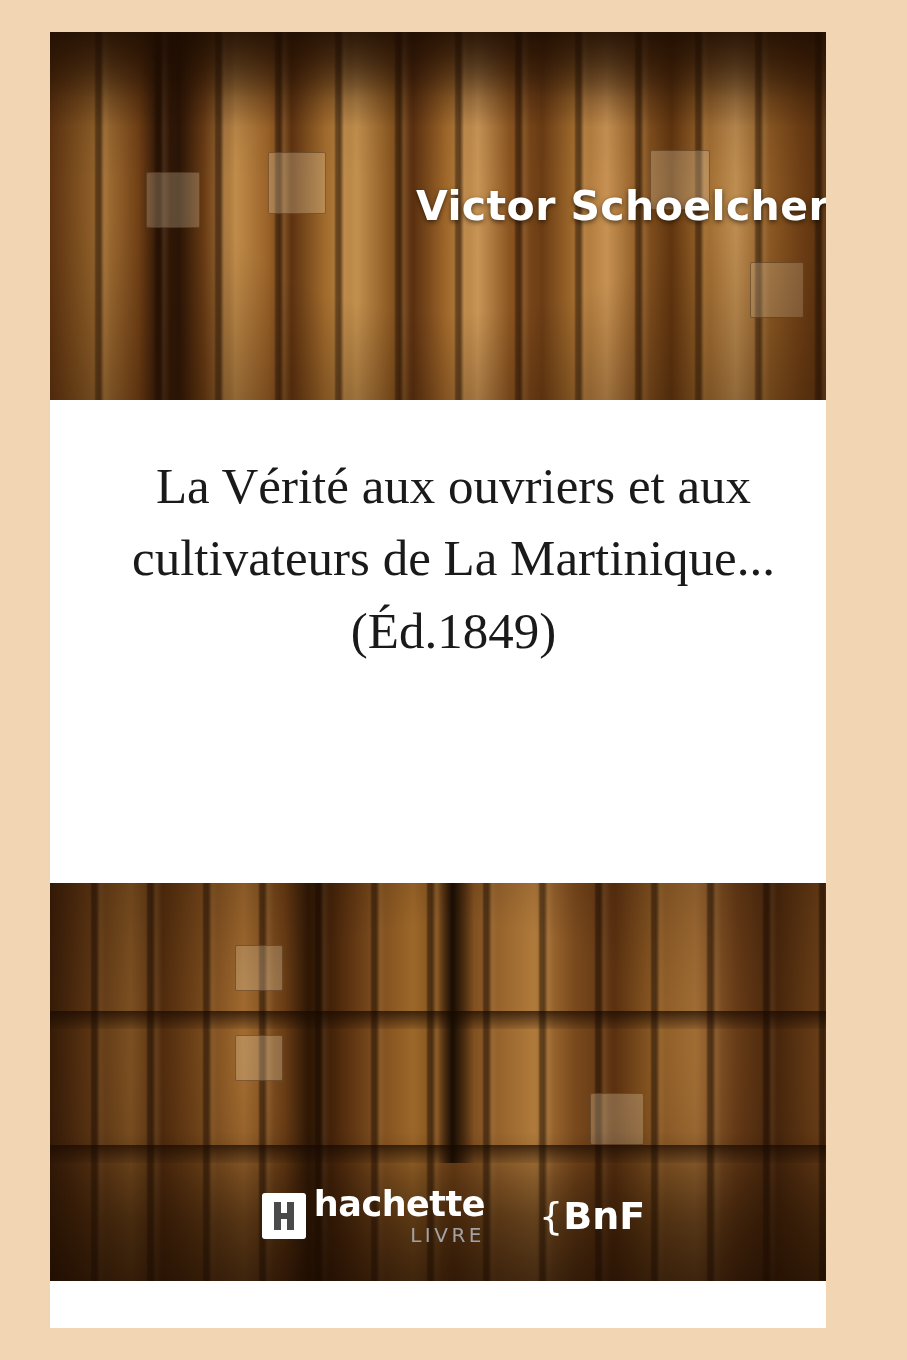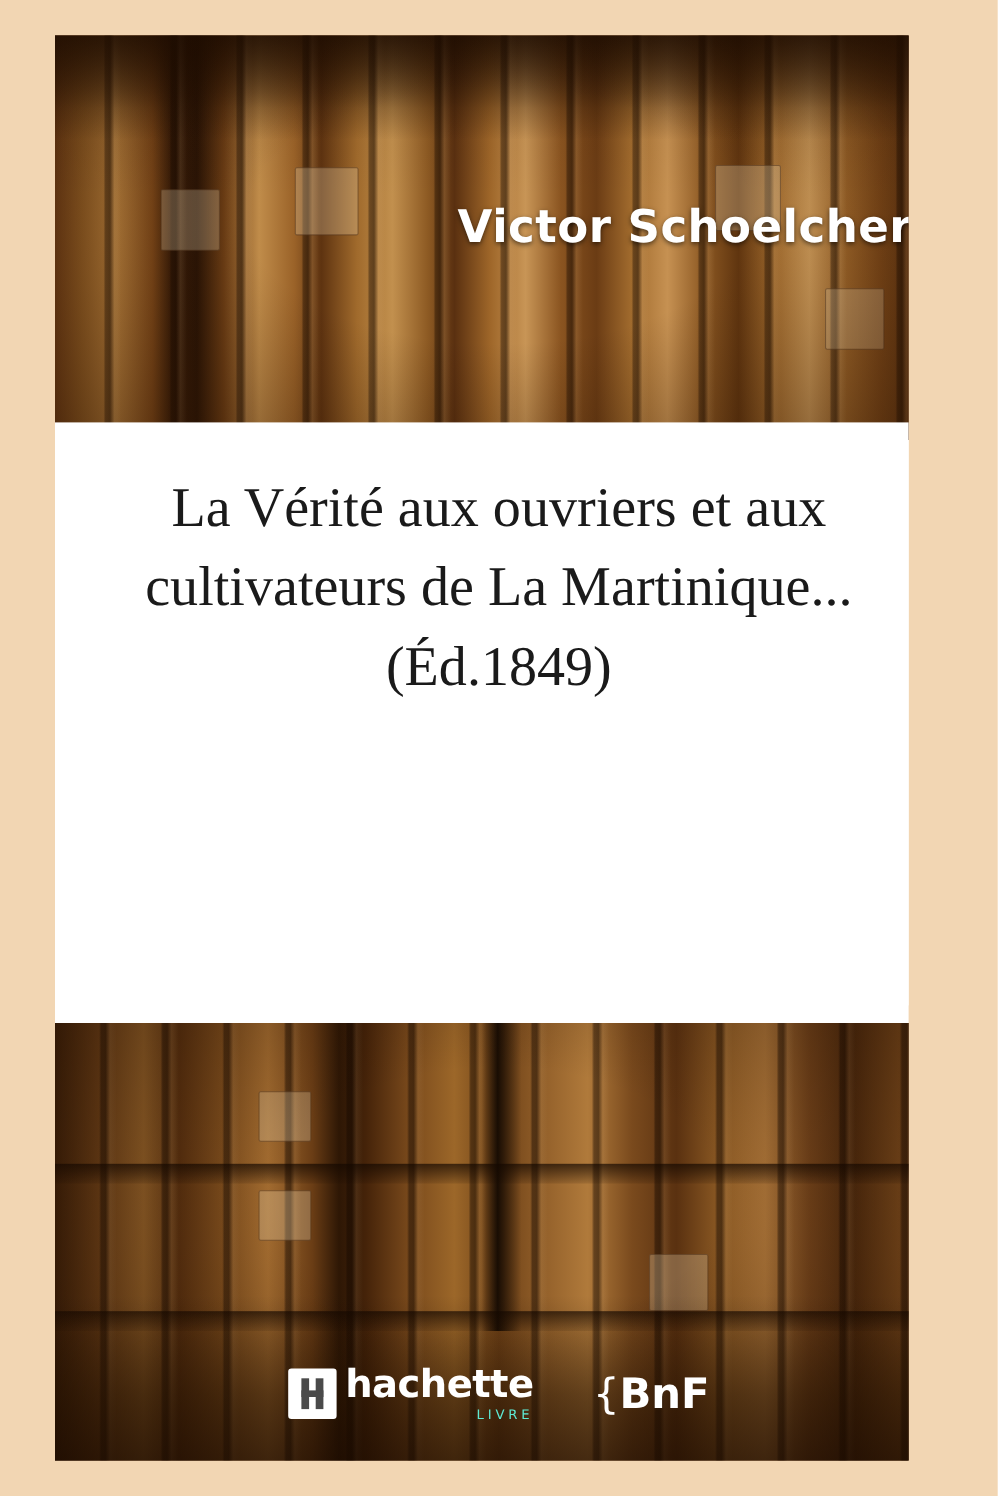--- a/index.html
+++ b/index.html
@@ -102,42 +102,42 @@
     font-weight: 700;
     letter-spacing: 0.4px;
     text-shadow: 0 2px 5px rgba(0,0,0,0.55);
     white-space: nowrap;
   }
 
   
   .title-area {
     position: absolute;
     left: 0;
-    top: 352px;
+    top: 376px;
     width: 807px;
     height: 530px;
     background: #ffffff;
   }
   .title {
     position: absolute;
     left: 40px;
     right: 40px;
     top: 42px;
     text-align: center;
     font-family: "Liberation Serif", serif;
     font-size: 51px;
     line-height: 1.42;
     color: #1a1a1a;
   }
 
   
   .photo-bottom {
     position: absolute;
     left: 0;
-    top: 898px;
+    top: 851px;
     width: 807px;
     height: 398px;
     overflow: hidden;
     background: #5d3412;
   }
   .photo-bottom .base {
     position: absolute; inset: 0;
     background:
       linear-gradient(90deg,
         #3f2109 0%, #6b3f17 5%, #8e5d27 10%, #58300f 14%,
@@ -226,23 +226,23 @@
   }
   .hachette .w1 {
     font-family: "DejaVu Sans", sans-serif;
     font-size: 35px;
     font-weight: 700;
     color: #ffffff;
     letter-spacing: -0.5px;
   }
   .hachette .w2 {
     font-family: "DejaVu Sans", sans-serif;
-    font-size: 12px;
+    font-size: 20px;
     font-weight: 400;
-    color: #5eead4;
+    color: #a3a3a3;
     letter-spacing: 3.5px;
     margin-top: 3px;
     text-align: right;
   }
   .bnf {
     font-family: "DejaVu Sans", sans-serif;
     font-size: 38px;
     font-weight: 700;
     color: #ffffff;
     letter-spacing: 0px;

